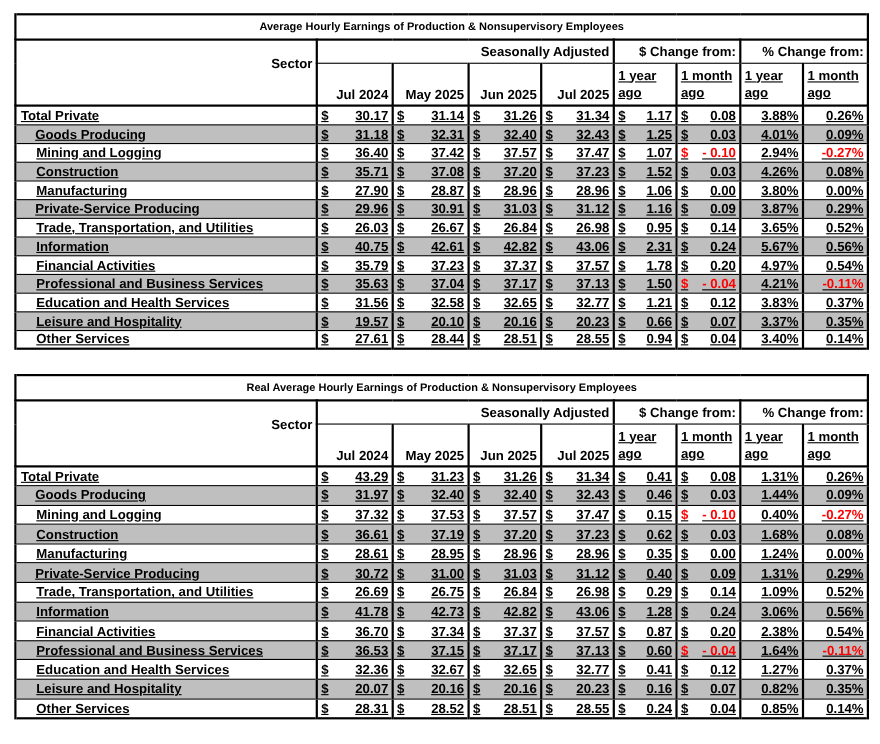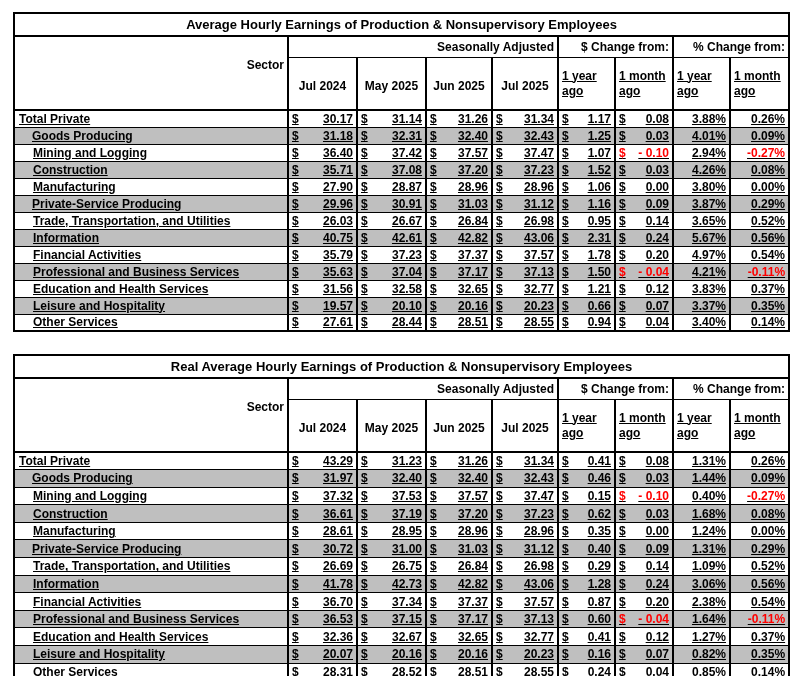--- a/index.html
+++ b/index.html
@@ -30,21 +30,21 @@
     border-right: 2px solid #000;
     border-top: 1px solid #000;
     border-bottom: 1px solid #000;
     padding: 0 3px;
     font-size: 12px;
     font-weight: bold;
     overflow: hidden;
   }
   tr.title-row th {
     height: 21px;
-    font-size: 13px;
+    font-size: 10px;
     text-align: center;
     vertical-align: middle;
     border-bottom: 2px solid #000;
     white-space: nowrap;
   }
   tr.group-row th {
     height: 20px;
     text-align: right;
     vertical-align: middle;
     white-space: nowrap;
@@ -52,23 +52,23 @@
   tr.sub-row th { height: 35px; }
   th.sector-head {
     text-align: left;
     vertical-align: bottom;
     padding-bottom: 16px;
     border-bottom: 2px solid #000;
     white-space: nowrap;
     margin-top: 12px;
   }
   th.month-head {
-    text-align: center;
+    text-align: right;
     vertical-align: bottom;
-    padding-bottom: 16px;
+    padding-bottom: 2px;
     border-bottom: 2px solid #000;
     white-space: nowrap;
   }
   th.change-head {
     text-align: left;
     vertical-align: middle;
     border-bottom: 2px solid #000;
     white-space: normal;
     line-height: 1.25;
     text-decoration: underline;

